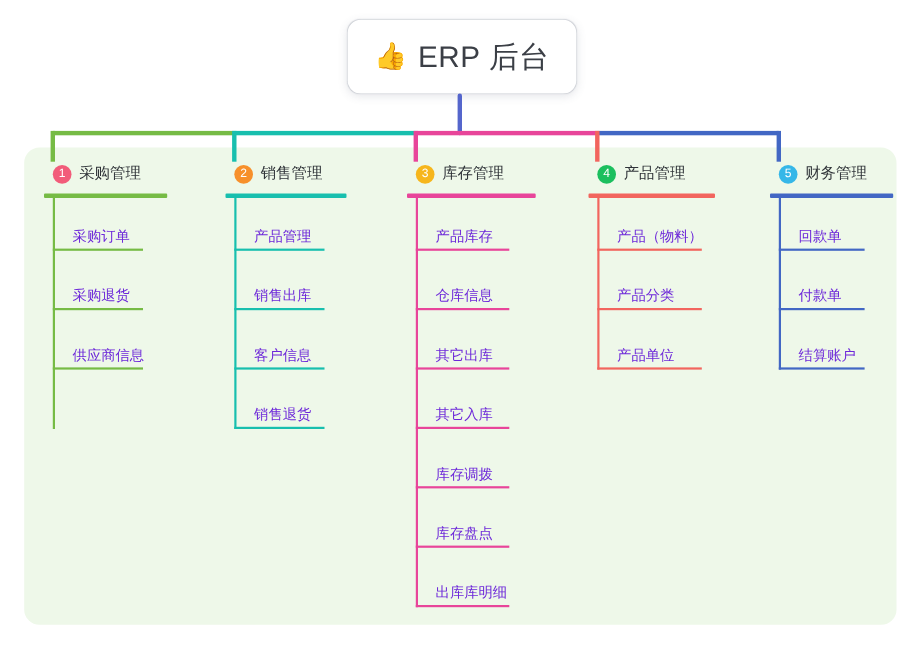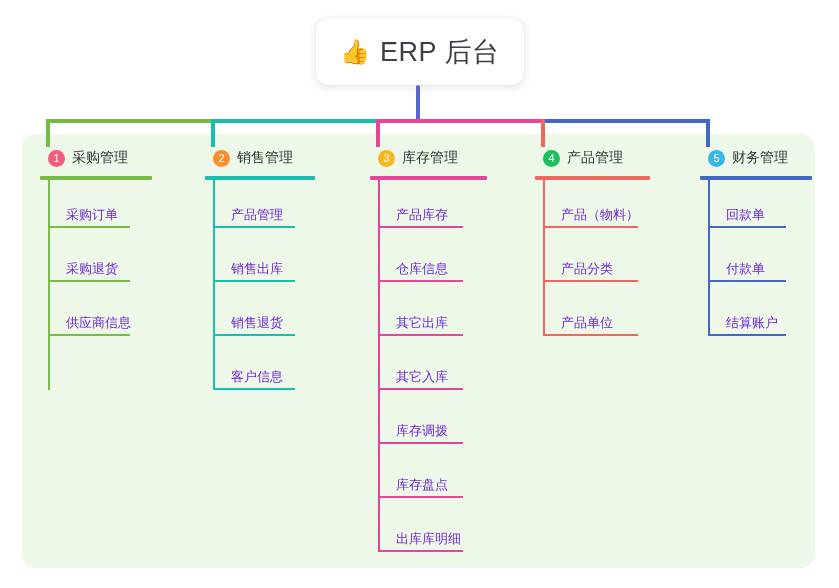--- a/index.html
+++ b/index.html
@@ -199,27 +199,27 @@
           <div class="spine" style="background: rgb(24, 191, 174); height: 210px;"></div>
           <div class="child">
             <span class="child-label">产品管理</span>
             <div class="child-rule" style="width: 82px; background: rgb(24, 191, 174);"></div>
           </div>
           <div class="child">
             <span class="child-label">销售出库</span>
             <div class="child-rule" style="width: 82px; background: rgb(24, 191, 174);"></div>
           </div>
           <div class="child">
+            <span class="child-label">客户信息</span>
+            <div class="child-rule" style="width: 82px; background: rgb(24, 191, 174);"></div>
+          </div>
+          <div class="child">
             <span class="child-label">销售退货</span>
             <div class="child-rule" style="width: 82px; background: rgb(24, 191, 174);"></div>
           </div>
-          <div class="child">
-            <span class="child-label">客户信息</span>
-            <div class="child-rule" style="width: 82px; background: rgb(24, 191, 174);"></div>
-          </div>
         </div>
       </div>
       <div class="branch" style="left: 370px;">
         <div class="branch-head">
           <span class="badge" style="background: rgb(246, 182, 28);">3</span>
           <span class="branch-title">库存管理</span>
         </div>
         <div class="head-rule" style="width: 117px; background: rgb(232, 69, 154); position: relative; margin-top: 6px;"></div>
         <div class="children">
           <div class="spine" style="background: rgb(232, 69, 154); height: 372px;"></div>

